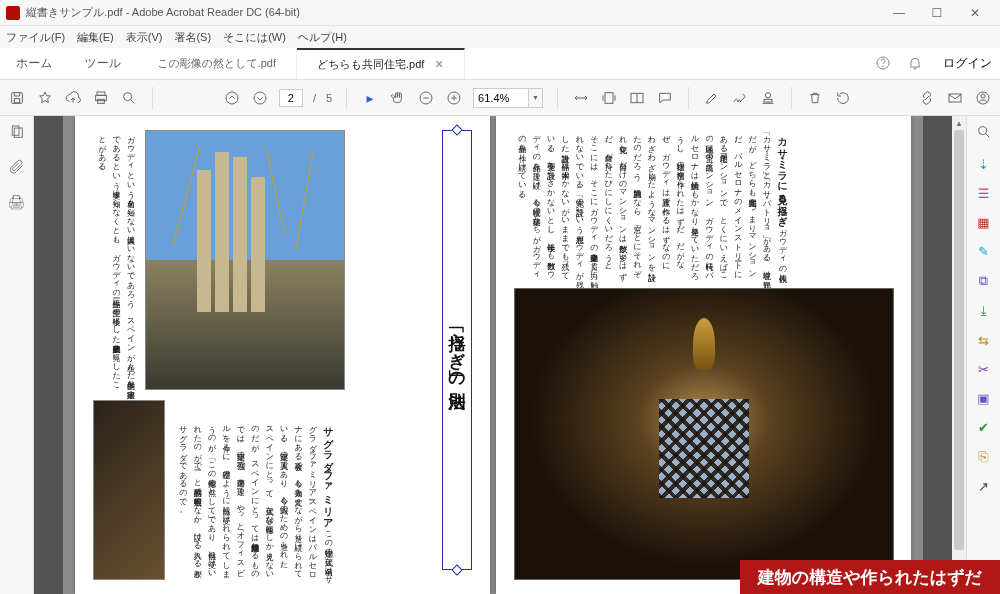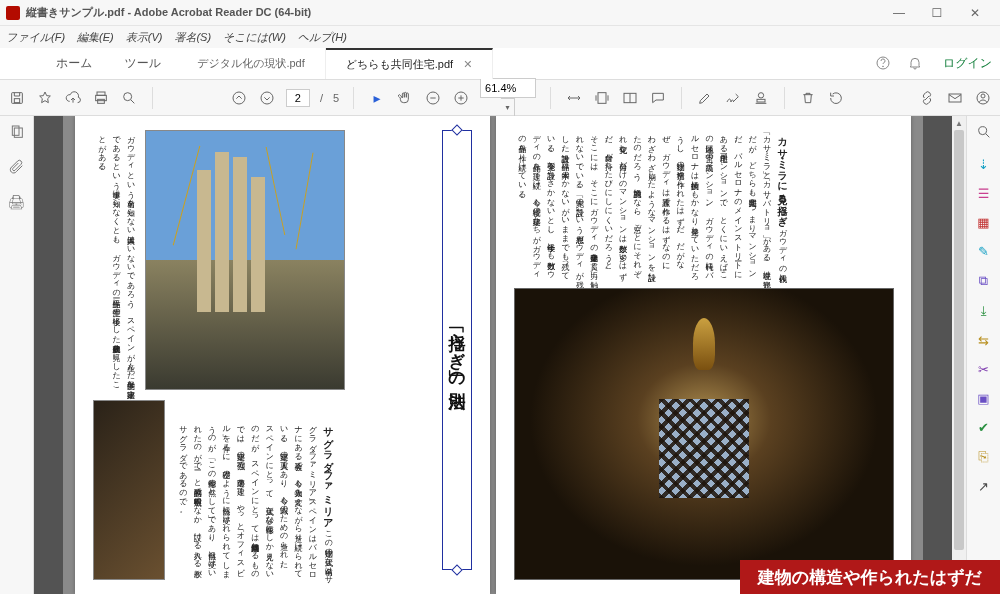--- a/index.html
+++ b/index.html
@@ -1,38 +1,38 @@
 <!DOCTYPE html>
 <html><head>
 <meta charset="utf-8">
 <style>
 * { margin: 0; padding: 0; box-sizing: border-box; }
 body { font-family: "Meiryo", "Yu Gothic", sans-serif; font-size: 11px; background: #fff; color: #333; width: 1000px; height: 594px; overflow: hidden; position: relative; }
 .titlebar { height: 26px; background: #f7f7f7; display: flex; align-items: center; padding: 0 6px; border-bottom: 1px solid #e5e5e5; }
 .titlebar .app-icon { width: 14px; height: 14px; background: #b30b00; border-radius: 2px; margin-right: 6px; }
-.titlebar .title { flex: 1; font-size: 11px; color: #555; font-weight: bold; }
+.titlebar .title { flex: 1; font-size: 11px; color: #555; }
 .titlebar .win-controls { display: flex; gap: 0; }
 .titlebar .win-btn { width: 38px; height: 26px; display: flex; align-items: center; justify-content: center; font-size: 12px; color: #666; cursor: pointer; }
-.menubar { height: 22px; background: #f7f7f7; display: flex; align-items: center; padding: 0 6px; font-size: 11px; color: #444; gap: 12px; font-style: italic; }
+.menubar { height: 22px; background: #f7f7f7; display: flex; align-items: center; padding: 0 6px; font-size: 11px; color: #444; gap: 12px; }
 .menubar span { cursor: pointer; }
-.tabs { height: 32px; background: #fff; display: flex; align-items: stretch; border-bottom: 1px solid #ddd; padding-left: 40px; }
+.tabs { height: 32px; background: #fff; display: flex; align-items: stretch; border-bottom: 1px solid #ddd; }
 .tab-home, .tab-tools { padding: 0 16px; display: flex; align-items: center; font-size: 12px; color: #555; cursor: pointer; }
 .tab-doc { padding: 0 20px; display: flex; align-items: center; font-size: 11px; color: #666; border-right: 1px solid #eee; position: relative; cursor: pointer; }
 .tab-doc.active { border-top: 2px solid #333; background: #fff; color: #222; }
 .tab-close { margin-left: 10px; font-size: 11px; color: #888; cursor: pointer; }
 .tabs .spacer { flex: 1; }
 .tabs .right-icons { display: flex; align-items: center; gap: 16px; padding: 0 12px; color: #888; }
 .tabs .right-icons .ico { cursor: pointer; }
-.tabs .login { color: #15803d; font-size: 12px; cursor: pointer; padding: 0 8px; display: flex; align-items: center; }
+.tabs .login { color: #000000; font-size: 12px; cursor: pointer; padding: 0 8px; display: flex; align-items: center; }
 .toolbar { height: 36px; background: #f7f7f7; border-bottom: 1px solid #ddd; display: flex; align-items: center; padding: 0 8px; gap: 10px; color: #666; }
 .toolbar .sep { width: 1px; height: 22px; background: #ddd; margin: 0 4px; }
 .toolbar .tb-ico { width: 18px; height: 18px; display: flex; align-items: center; justify-content: center; cursor: pointer; font-size: 14px; }
 .toolbar .page-input { width: 24px; height: 18px; border: 1px solid #ccc; text-align: center; font-size: 11px; }
 .toolbar .zoom-input { width: 56px; height: 20px; border: 1px solid #ccc; font-size: 11px; padding: 0 4px; }
-.toolbar .zoom-wrap { display: flex; align-items: center; flex-direction: column; }
+.toolbar .zoom-wrap { display: flex; align-items: center; }
 .toolbar .zoom-caret { border: 1px solid #ccc; border-left: none; height: 20px; width: 14px; display: flex; align-items: center; justify-content: center; font-size: 8px; cursor: pointer; }
 .main { display: flex; height: calc(594px - 26px - 22px - 32px - 36px); }
 .left-rail { width: 34px; background: #f7f7f7; border-right: 1px solid #ddd; display: flex; flex-direction: column; align-items: center; padding-top: 8px; gap: 16px; color: #777; }
 .left-rail .rail-ico { cursor: pointer; font-size: 14px; }
 .right-rail { width: 34px; background: #f7f7f7; border-left: 1px solid #ddd; display: flex; flex-direction: column; align-items: center; padding-top: 8px; gap: 14px; }
 .right-rail .rail-ico { cursor: pointer; font-size: 13px; }
 .doc-area { flex: 1; background: #535353; display: flex; align-items: flex-start; justify-content: center; overflow: hidden; position: relative; }
 .scrollbar-v { width: 14px; background: #f0f0f0; position: relative; }
 .scrollbar-v .thumb { position: absolute; top: 14px; left: 2px; right: 2px; height: 420px; background: #c8c8c8; border-radius: 2px; }
 .scrollbar-v .arrow { position: absolute; left: 0; right: 0; height: 14px; display: flex; align-items: center; justify-content: center; font-size: 8px; color: #777; cursor: pointer; }
@@ -89,21 +89,21 @@
   <span>表示(V)</span>
   <span>署名(S)</span>
   <span>そこには(W)</span>
   <span>ヘルプ(H)</span>
 </div>
 
 <div class="tabs">
   <div class="tab-home">ホーム</div>
   <div class="tab-tools">ツール</div>
   <div class="tab-doc">
-    <span>デジタル化の現状.pdf</span>
+    <span>この彫像の然として.pdf</span>
   </div>
   <div class="tab-doc active">
     <span>どちらも共同住宅.pdf</span>
     <span class="tab-close">✕</span>
   </div>
   <div class="spacer"></div>
   <div class="right-icons">
     <span class="ico">
       <svg class="ico-svg" viewBox="0 0 24 24">
           <circle cx="12" cy="12" r="9"></circle>

